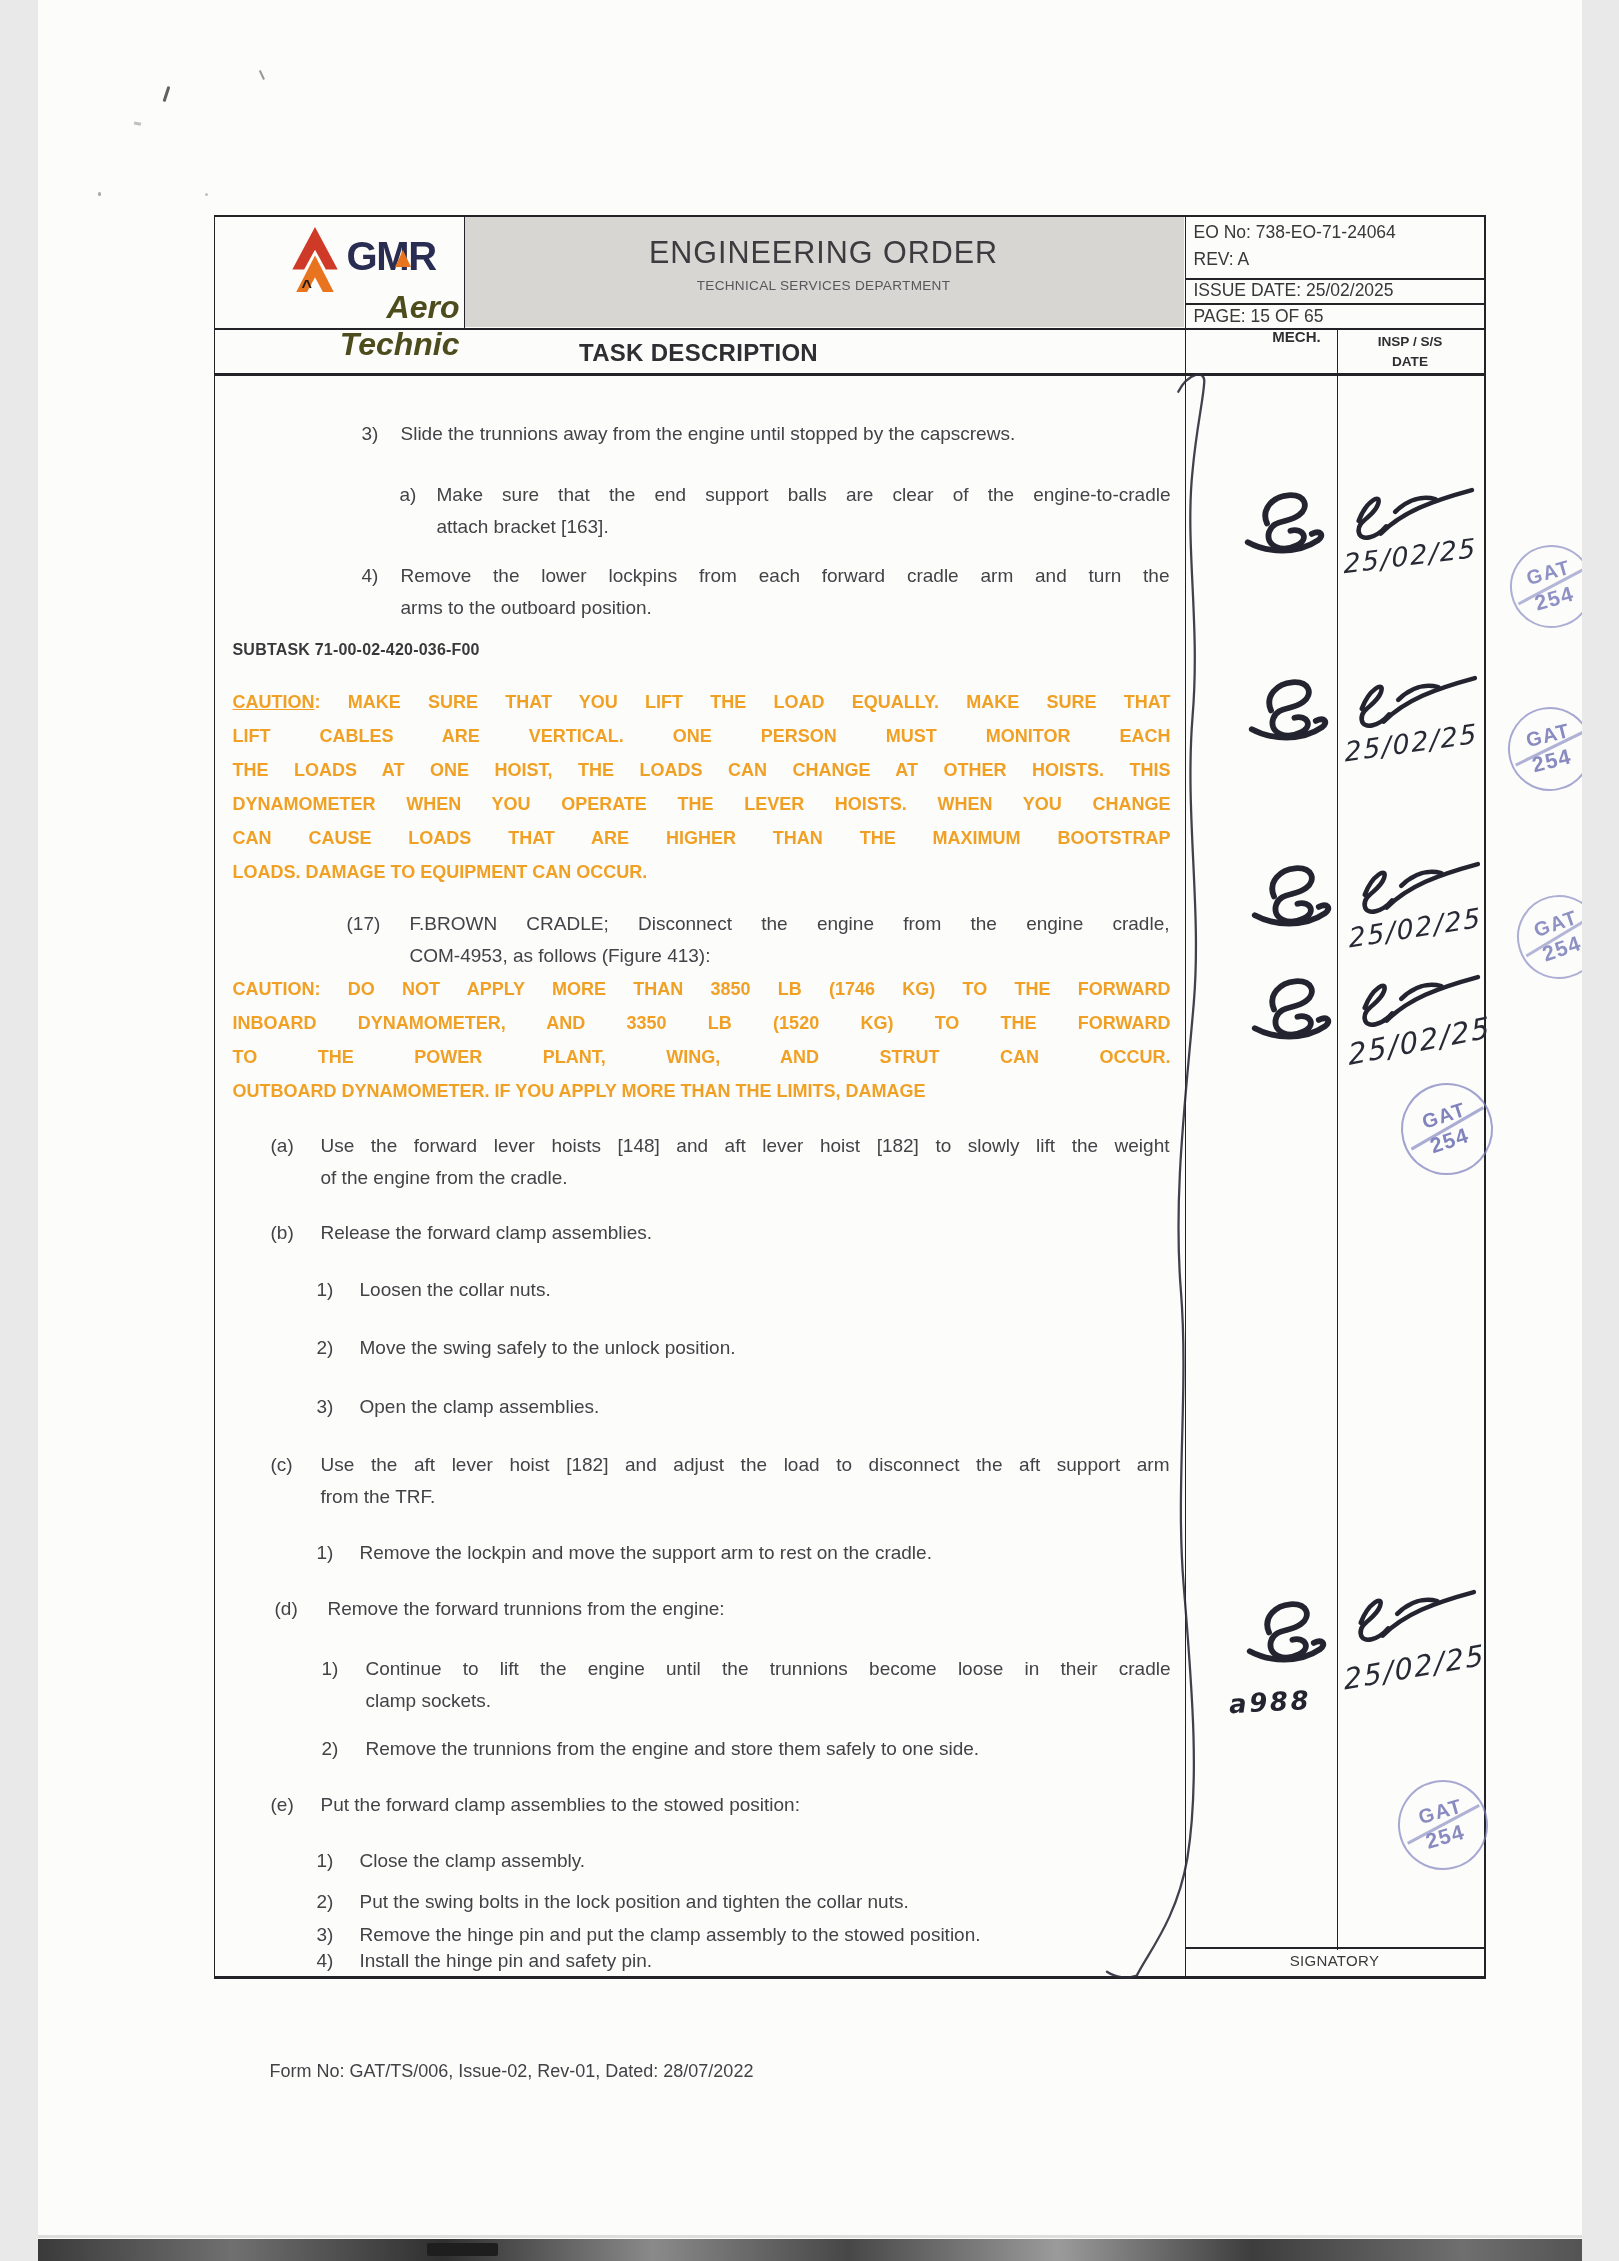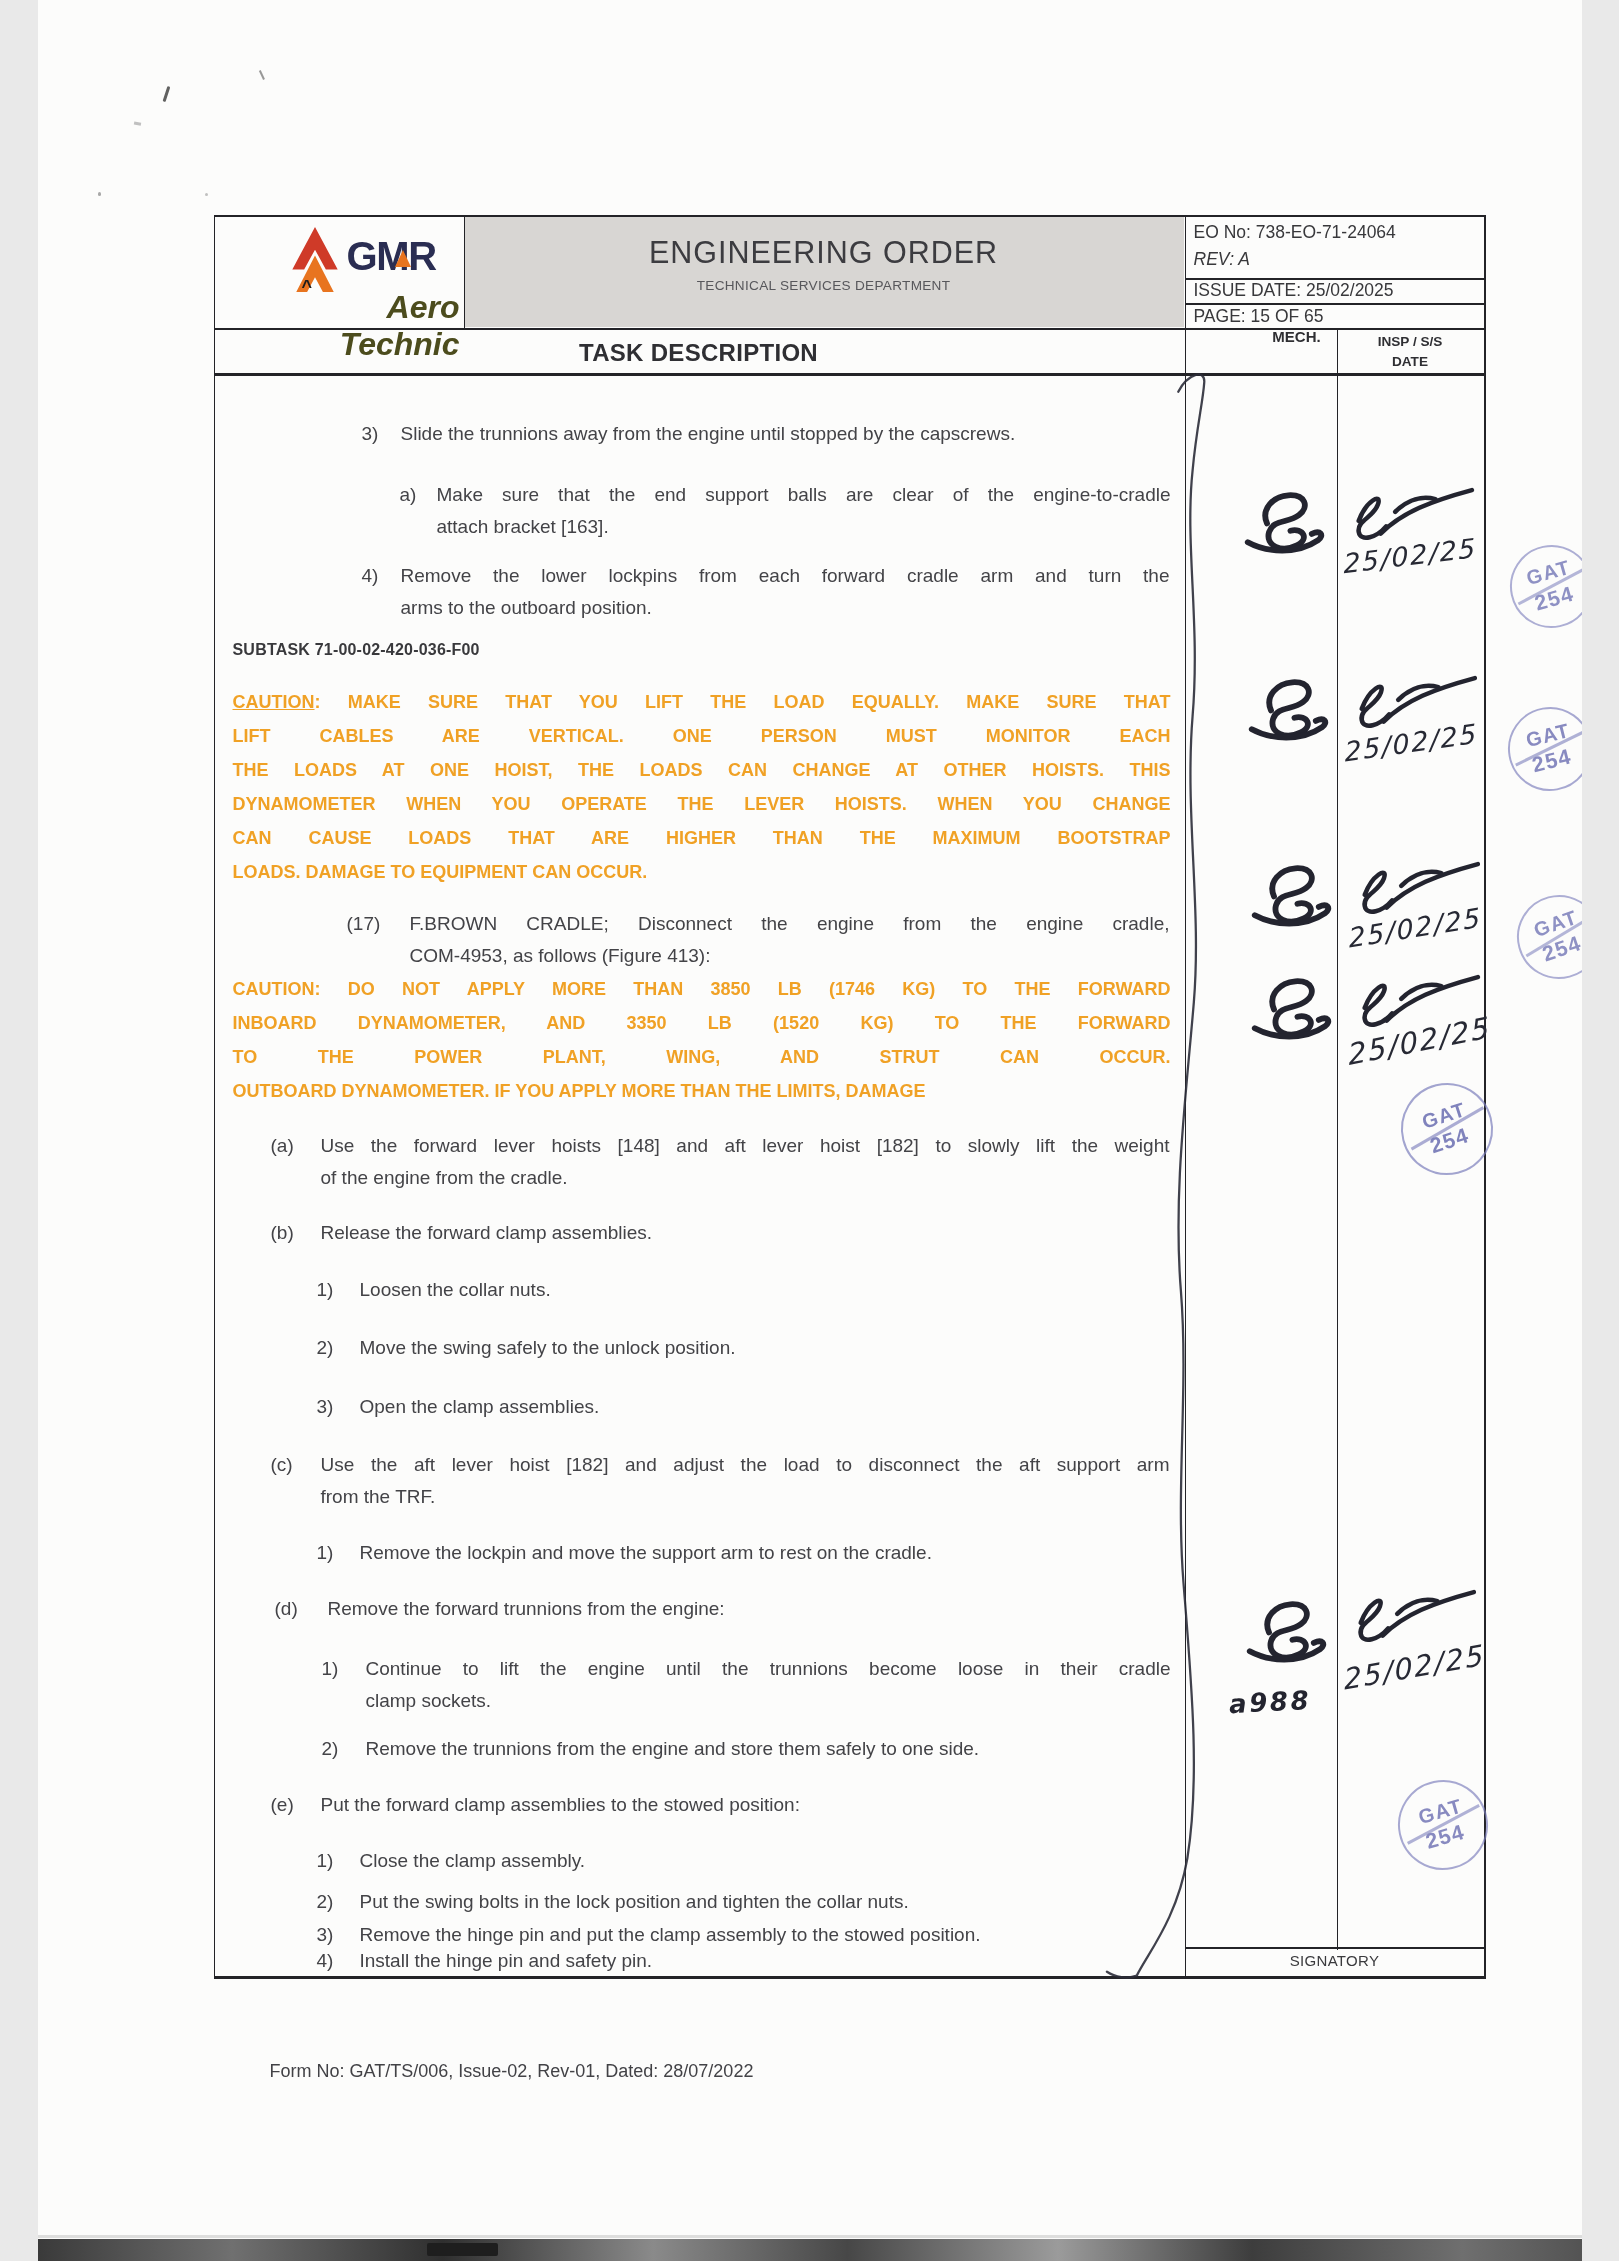--- a/index.html
+++ b/index.html
@@ -117,21 +117,21 @@
     <div class="gmr-text"><span>GMR</span></div>
     <span class="m-tri"></span>
     <span class="caret">^</span>
     <div class="aero-text">Aero Technic</div>
   </div>
 
   <div class="doc-title">ENGINEERING ORDER</div>
   <div class="doc-subtitle">TECHNICAL SERVICES DEPARTMENT</div>
 
   <div class="info" style="top:222px;">EO No: 738-EO-71-24064</div>
-  <div class="info" style="top:249px;font-style:italic;">REV: A</div>
+  <div class="info" style="top:249px;">REV: A</div>
   <div class="info" style="top:280px;">ISSUE DATE: 25/02/2025</div>
   <div class="info" style="top:306px;">PAGE: 15 OF 65</div>
 
   <div class="colhead ch-task">TASK DESCRIPTION</div>
   <div class="colhead ch-mech">MECH.</div>
   <div class="colhead ch-insp">
     <div>INSP / S/S</div>
     <div>DATE</div>
   </div>
 

